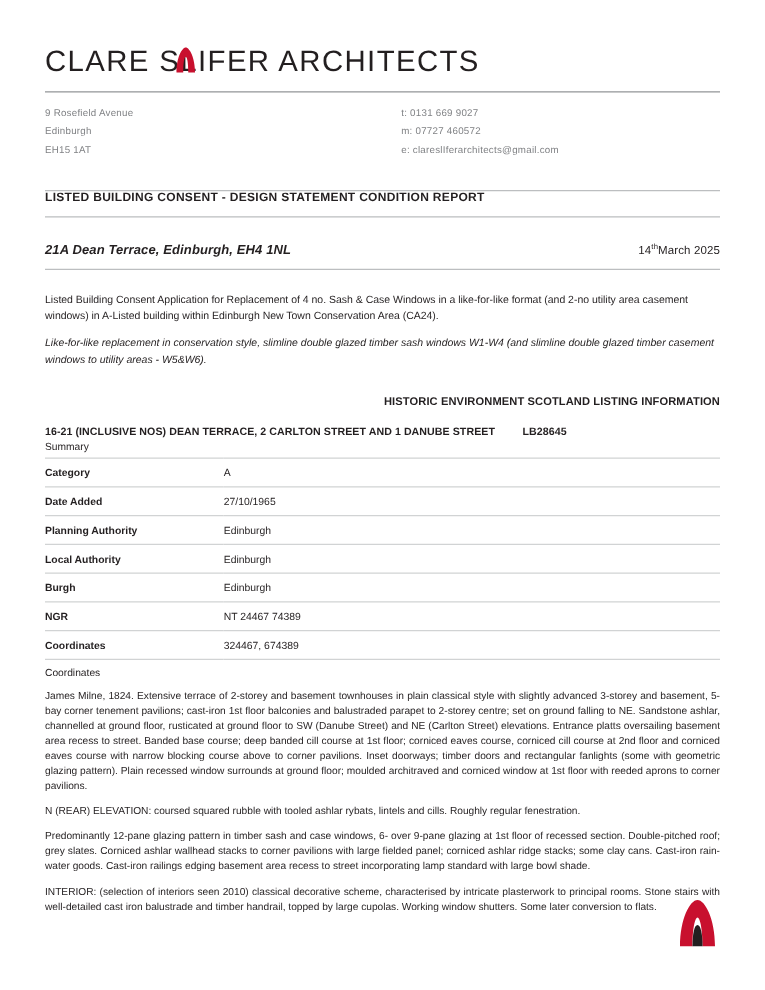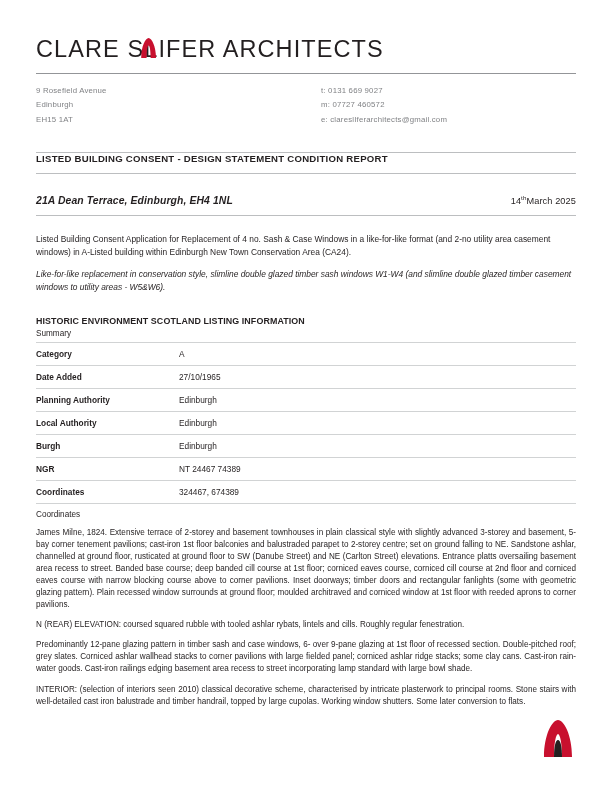--- a/index.html
+++ b/index.html
@@ -112,20 +112,21 @@
     line-height: 1.52;
     color: #231f20;
   }
 
   
   .section-head {
     margin-top: 22px;
     font-size: 8.9px;
     font-weight: bold;
     letter-spacing: 0.1px;
+    text-align: right;
   }
   .listing-line {
     margin-top: 14px;
     font-size: 8.5px;
     font-weight: bold;
     letter-spacing: 0.05px;
   }
   .listing-line .lbref {
     margin-left: 22px;
   }
@@ -215,20 +216,23 @@
     <div class="date"><span>14</span><sup>th</sup><span>March  2025</span></div>
   </div>
 
   <hr class="rule" style="margin-top:9px;">
 
   <div class="intro">Listed Building Consent Application for Replacement of 4 no. Sash &amp; Case Windows in a like-for-like format (and 2-no utility area casement windows)  in A-Listed building within Edinburgh New Town Conservation Area (CA24).</div>
   <div class="intro-italic">Like-for-like replacement in conservation style, slimline double glazed timber sash windows W1-W4 (and slimline double glazed timber casement windows to utility areas - W5&amp;W6).</div>
 
   <div class="section-head">HISTORIC ENVIRONMENT SCOTLAND LISTING INFORMATION</div>
 
+  <div class="listing-line">
+    <span>16-21 (INCLUSIVE NOS) DEAN TERRACE, 2 CARLTON STREET AND 1 DANUBE STREET</span><span class="lbref">LB28645</span>
+  </div>
 
   <div class="sub-head">Summary</div>
 
   <table class="facts">
     <tbody>
       <tr>
         <td class="k">Category</td>
         <td class="v">A</td>
       </tr>
       <tr>

